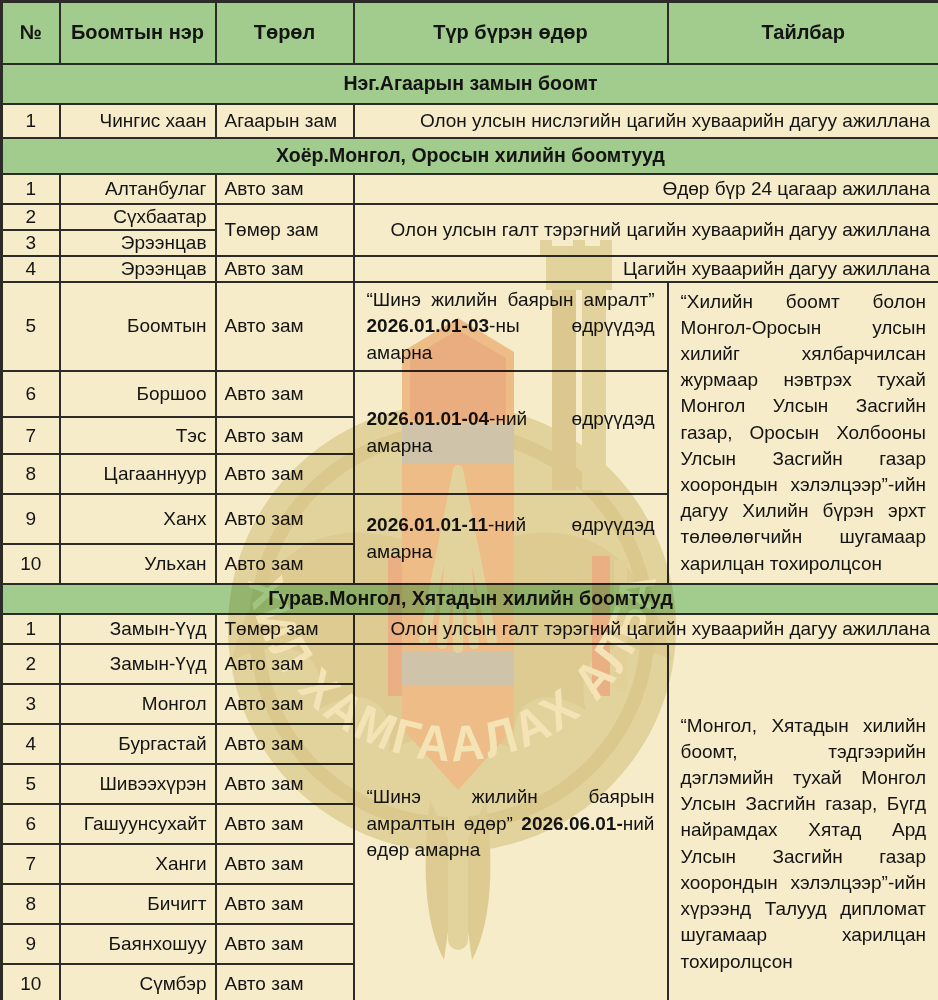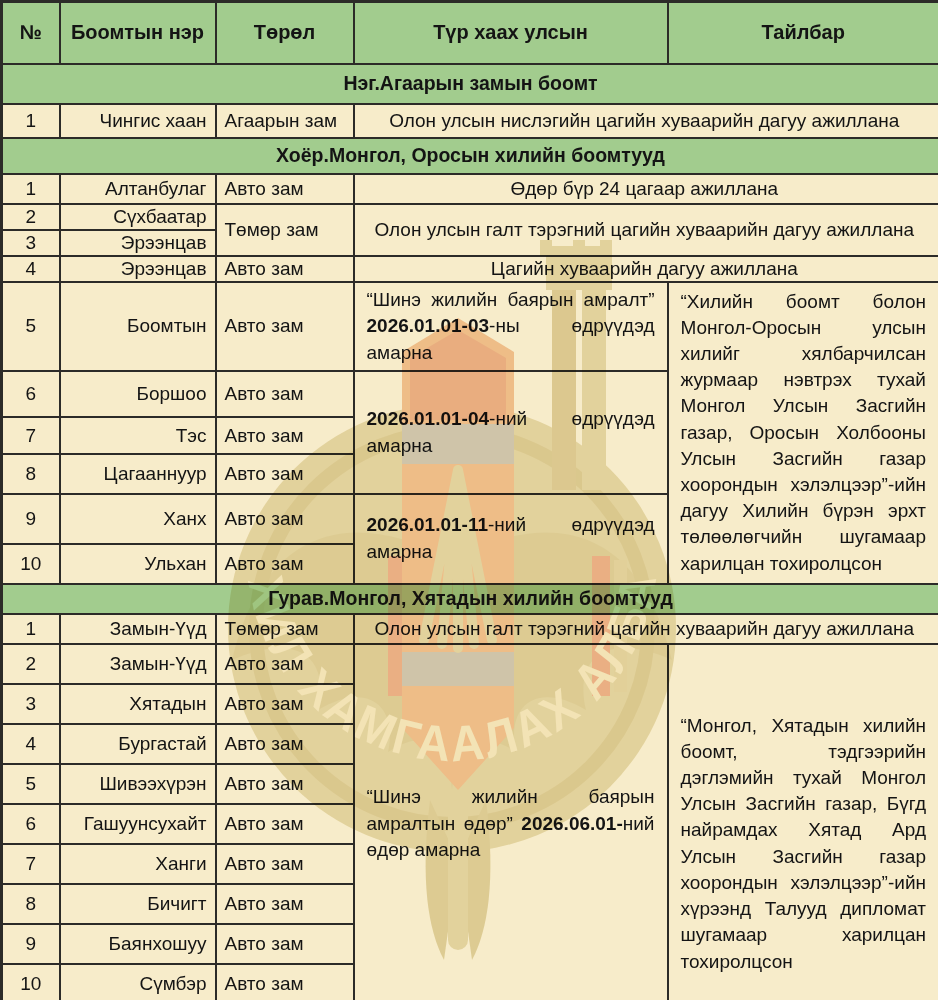--- a/index.html
+++ b/index.html
@@ -28,21 +28,21 @@
   td.green{
     background:#a2cc8e;
     font-weight:bold;
     text-align:center;
   }
   td.ch{font-size:20px;line-height:1.15;}
   td.sec{font-size:19.5px;}
   td.num{text-align:center;padding:1px 2px;}
   td.name{text-align:right;padding-left:12px;}
   td.type{}
-  td.day-left{text-align:center;padding-left:4px;margin-top:20px;}
+  td.day-left{text-align:right;padding-left:4px;margin-top:20px;}
   td.day-just{text-align:justify;line-height:1.4;padding:4px 12px;margin-top:8px;}
   td.remark{text-align:justify;line-height:1.38;padding:6px 12px;vertical-align:middle;margin-top:20px;}
   b.date{font-weight:bold;}
   
   tr.r62{height:62px} tr.r28{height:40px} tr.r34{height:34px} tr.r32{height:36px}
   tr.r30{height:30px} tr.r22{height:22px} tr.r24{height:24px} tr.r84{height:84px}
   tr.r36{height:36px} tr.r37{height:37px} tr.r40{height:40px}
   
   svg.wm{
     position:absolute;left:0;top:0;width:938px;height:1000px;
@@ -63,21 +63,21 @@
         <col style="width:138px">
         <col style="width:314px">
         <col style="width:272px">
   </colgroup>
 
   <tbody>
         <tr class="r62">
     <td class="green ch">№</td>
     <td class="green ch">Боомтын нэр</td>
     <td class="green ch">Төрөл</td>
-    <td class="green ch">Түр хаах улсын</td>
+    <td class="green ch">Түр бүрэн өдөр</td>
     <td class="green ch">Тайлбар</td>
   </tr>
 
   <tr class="r28">
     <td class="green sec" colspan="5">Нэг.Агаарын замын боомт</td>
   </tr>
   <tr class="r34">
     <td class="num">1</td>
     <td class="name">Чингис хаан</td>
     <td class="type">Агаарын зам</td>
@@ -157,21 +157,21 @@
   <tr class="r40">
     <td class="num">2</td>
     <td class="name">Замын-Үүд</td>
     <td class="type">Авто зам</td>
     <td class="day-just" rowspan="9"><span>“Шинэ жилийн баярын амралтын өдөр”</span>
       <b class="date">2026.06.01-</b><span>ний өдөр амарна</span></td>
     <td class="remark" rowspan="10">“Монгол, Хятадын хилийн боомт, тэдгээрийн дэглэмийн тухай Монгол Улсын Засгийн газар, Бүгд найрамдах Хятад Ард Улсын Засгийн газар хоорондын хэлэлцээр”-ийн хүрээнд Талууд дипломат шугамаар харилцан тохиролцсон</td>
   </tr>
   <tr class="r40">
     <td class="num">3</td>
-    <td class="name">Хятадын</td>
+    <td class="name">Монгол</td>
     <td class="type">Авто зам</td>
   </tr>
   <tr class="r40">
     <td class="num">4</td>
     <td class="name">Бургастай</td>
     <td class="type">Авто зам</td>
   </tr>
   <tr class="r40">
     <td class="num">5</td>
     <td class="name">Шивээхүрэн</td>

